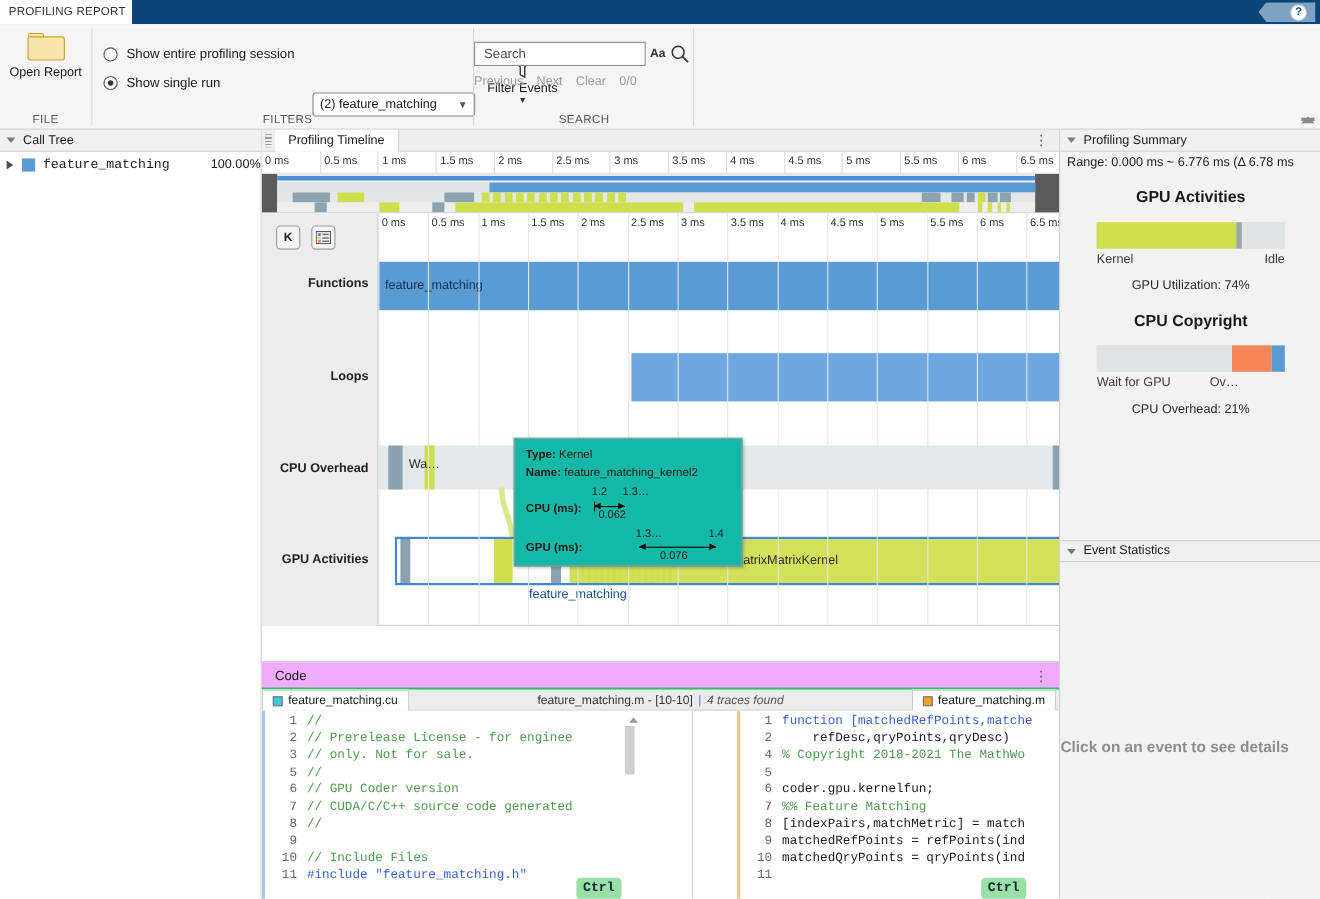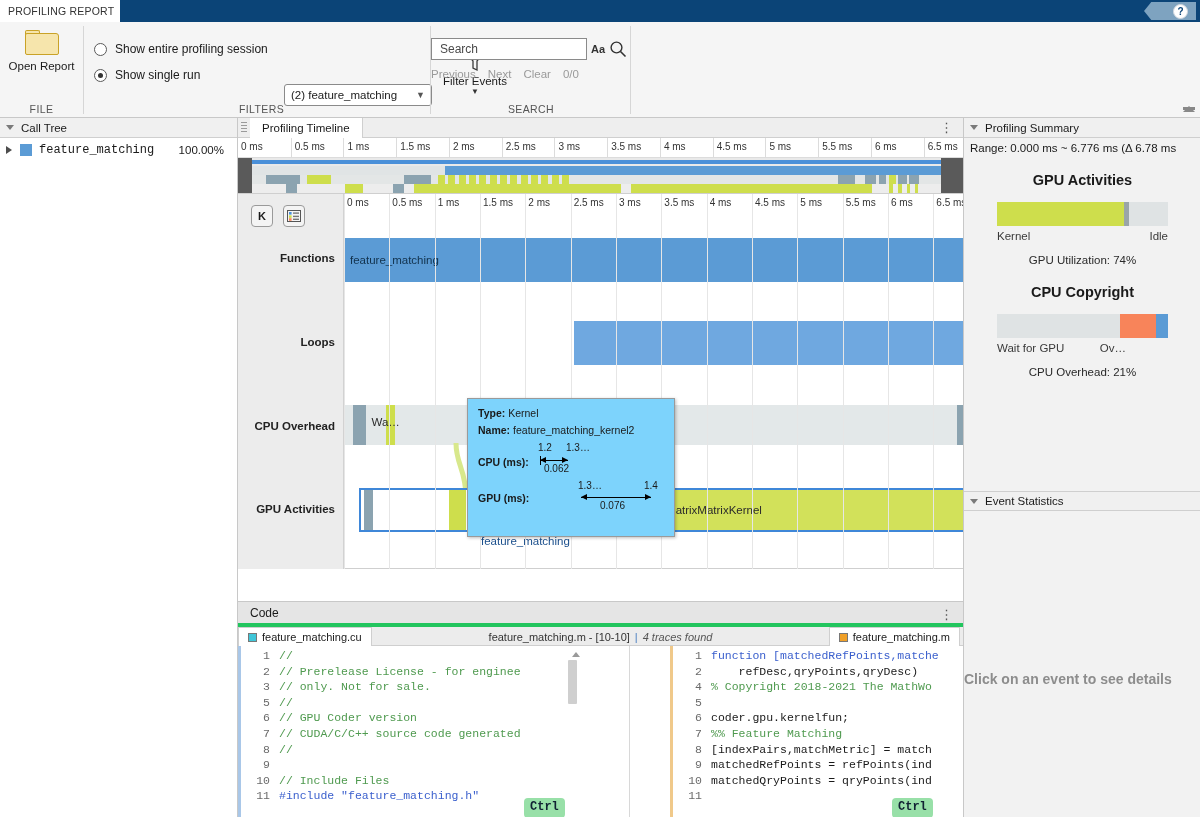--- a/index.html
+++ b/index.html
@@ -144,21 +144,21 @@
   }
   #ct-row{
     height:24px; display:flex; align-items:center; padding-left:6px; font-size:12px;
     font-family:"Liberation Mono", monospace;
   }
   #ct-row .expander{
     width:0;height:0;border-top:4.5px solid transparent;border-bottom:4.5px solid transparent;
     border-left:6px solid #4d4d4d; margin-right:8px;
   }
   #ct-row .swatch{ width:12px;height:12px;background:#5b9bd5; margin-right:7px;}
-  #ct-row .pct{ margin-left:auto; margin-right:13px; font-family:"Liberation Sans",sans-serif; font-size:11.5px;}
+  #ct-row .pct{ margin-left:auto; margin-right:0; font-family:"Liberation Sans",sans-serif; font-size:11.5px;}
 
   
   #center{
     position:absolute; left:238px; top:118px; width:725px; height:699px; background:#fff;
   }
   #tl-tabbar{
     height:20px; background:#eeeeee; border-bottom:1px solid #cfcfcf; position:relative;
   }
   .grip{
     position:absolute; left:3px; top:4px; width:6px; height:12px;
@@ -215,39 +215,39 @@
   }
   #loop-bar{ background:#6fa8e0; border:1px solid #cfe0f2;}
   #gpu-sel{ border:2px solid #3f87d8; }
   .gpu-label{ position:absolute; font-size:11.5px; color:#1b4f8c;}
   .kernel-name{
     position:absolute; font-size:11.5px; color:#2b2b2b; text-align:center; width:100%;
   }
 
   
   #tooltip{
-    position:absolute; left:467px; top:322px; width:208px; height:139px;
-    background:#7dd3fc; border:1px solid #9a9a9a; box-shadow:1px 1px 3px rgba(0,0,0,.25);
+    position:absolute; left:467px; top:322px; width:208px; height:117px;
+    background:#14b8a6; border:1px solid #9a9a9a; box-shadow:1px 1px 3px rgba(0,0,0,.25);
     z-index:40; font-size:10.5px; padding:8px 10px; color:#1a1a1a;
   }
   #tooltip .row{ margin-bottom:5px;}
   #tooltip b{ font-weight:bold;}
   .measure{ position:absolute; }
   .mline{ position:absolute; height:1px; background:#000; top:0;}
   .mcap{ position:absolute; width:1px; height:9px; background:#000; top:-4px;}
   .marr{ position:absolute; top:-3px; width:0;height:0;
         border-top:3.5px solid transparent;border-bottom:3.5px solid transparent;}
 
   
   #codepanel{
     position:absolute; left:238px; top:601px; width:725px; height:216px;
     background:#fff; border-top:1px solid #c8c8c8;
   }
   #code-head{
-    height:25px; background:#e5e5e5; border-bottom:4px solid #22c55e;
+    height:25px; background:#f0abfc; border-bottom:2px solid #22c55e;
     display:flex; align-items:center; padding-left:12px; font-size:12px; position:relative;
   }
   #code-tabbar{ height:19px; background:#ececec; border-bottom:1px solid #cfcfcf; position:relative;}
   .ctab{
     position:absolute; top:0; height:19px; background:#fff;
     display:flex; align-items:center; padding:0 9px; font-size:11px;
     border:1px solid #cfcfcf; border-bottom:none;
   }
   .ctab .sq{ width:9px;height:9px;margin-right:5px; border:1px solid #777;}
   #code-center-label{

